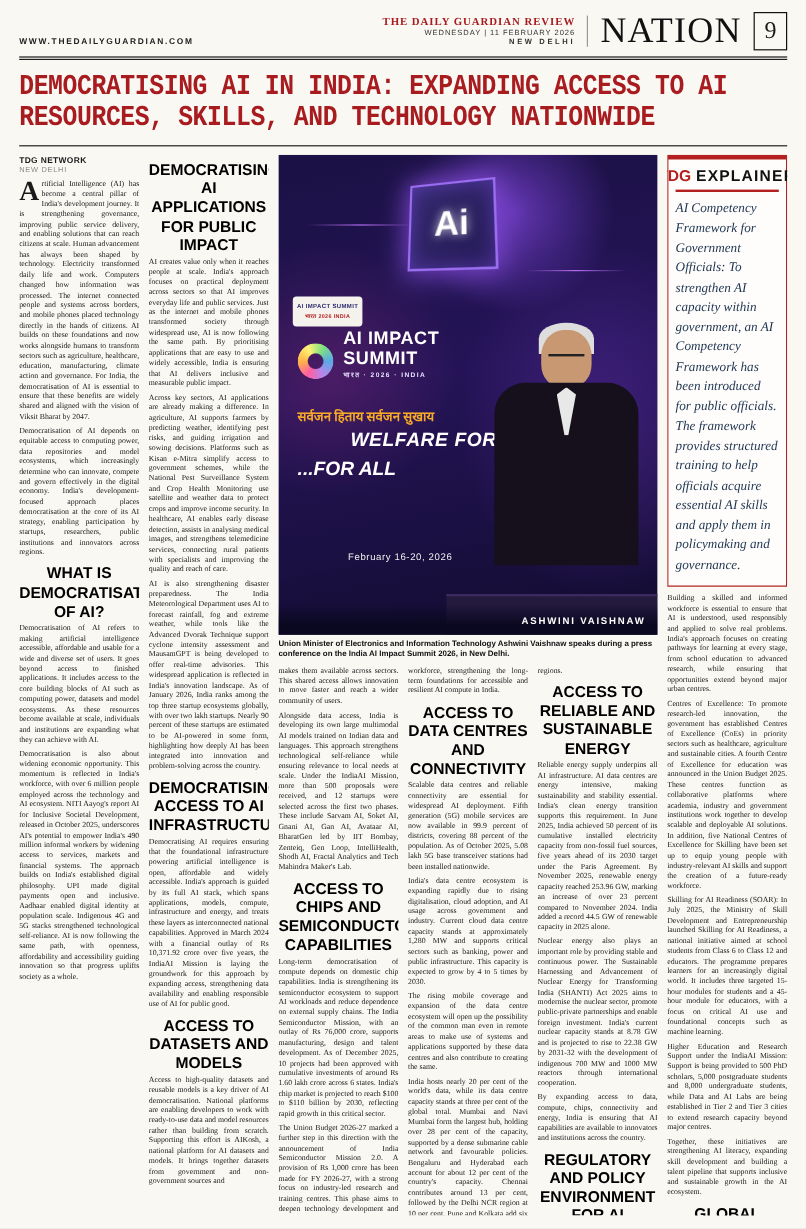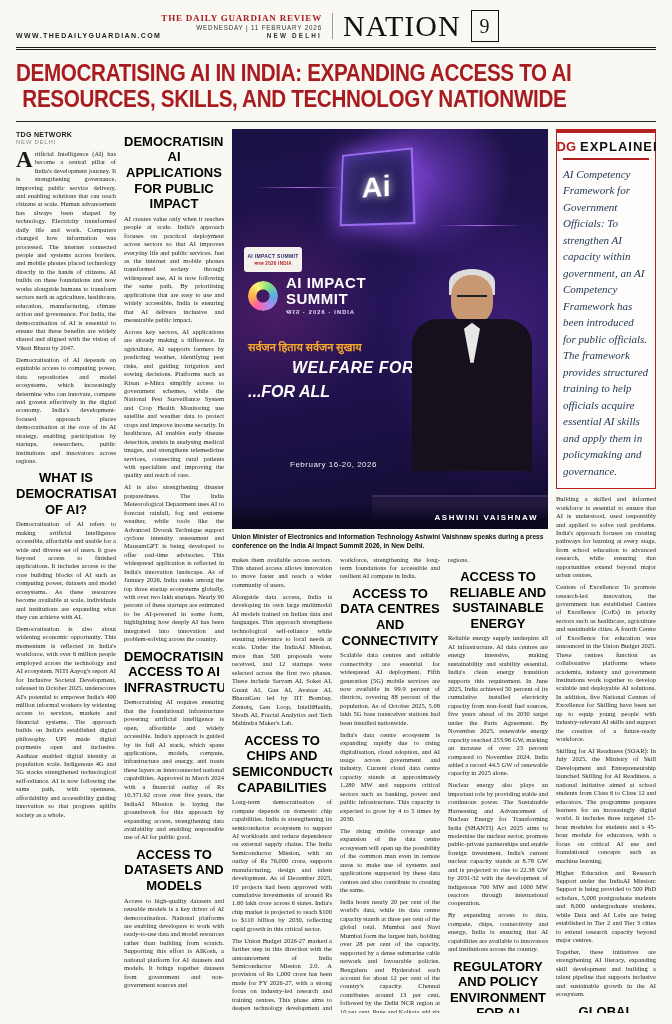--- a/index.html
+++ b/index.html
@@ -1,32 +1,32 @@
 <!DOCTYPE html>
 <html lang="en"><head>
 <meta charset="utf-8">
 <style>
   html,body{margin:0;padding:0;background:#d8d5cd;}
   .page{width:672px;height:1024px;box-sizing:border-box;background:#faf8f3;margin:0 auto;
         padding:8px 16px 10px;font-family:"Liberation Serif",serif;color:#1a1a1a;position:relative;overflow:hidden;}
 
   
-  .topbar{display:flex;align-items:flex-end;padding:2px 0 5px;border-bottom:3px double #1a1a1a;}
+  .topbar{display:flex;justify-content:space-between;align-items:flex-end;padding:2px 0 5px;border-bottom:3px double #1a1a1a;}
   .site{font-family:"Liberation Sans",sans-serif;font-size:7px;font-weight:bold;letter-spacing:1.4px;color:#222;padding-bottom:3px;}
   .mast-right{display:flex;align-items:center;gap:10px;}
   .mast-block{text-align:right;border-right:1px solid #999;padding-right:10px;}
   .mast-title{color:#a81c20;font-weight:bold;font-size:9px;letter-spacing:0.8px;}
   .mast-date{font-family:"Liberation Sans",sans-serif;font-size:6.3px;letter-spacing:0.8px;color:#333;margin-top:1px;}
   .mast-city{font-family:"Liberation Sans",sans-serif;font-size:6.3px;font-weight:bold;letter-spacing:2.2px;color:#333;margin-top:1px;}
   .section-name{font-size:30px;letter-spacing:1px;color:#111;line-height:1;}
   .page-num{width:26px;height:30px;border:1.5px solid #111;display:flex;align-items:center;justify-content:center;font-size:20px;}
 
   
   .headline{margin:6px 0 0;padding:4px 0 8px;border-bottom:1.5px solid #222;color:#a81c20;
-            font-family:Liberation Sans, sans-serif;font-weight:700;text-align:right;}
+            font-family:Liberation Mono, monospace;font-weight:700;}
   .hl-line{display:block;white-space:nowrap;font-size:24px;line-height:1.1;letter-spacing:-0.4px;
            transform:scaleX(0.86);transform-origin:0 50%;}
 
   
   .content{display:flex;gap:8px;margin-top:7px;height:884px;overflow:hidden;}
   .col{flex:0 0 100px;width:100px;overflow:hidden;}
   .mid{flex:0 0 316px;display:flex;flex-direction:column;overflow:hidden;}
   .below{display:flex;gap:8px;flex:1;overflow:hidden;}
   .below .col{flex:0 0 100px;}
 
@@ -57,21 +57,21 @@
         background:linear-gradient(135deg,#342a6e,#241a55);border:2px solid #9a6cf0;
         box-shadow:0 0 22px 4px rgba(160,90,255,.65), inset 0 0 18px rgba(130,80,240,.5);
         transform:perspective(260px) rotateX(14deg) rotateY(-16deg);}
   .cube span{color:#fff;font:bold 30px "Liberation Sans",sans-serif;text-shadow:0 0 8px rgba(255,255,255,.8);}
   .circuit{position:absolute;height:1px;background:linear-gradient(90deg,transparent,#b46cf0,transparent);}
   .c1{left:24px;top:58px;width:90px;} .c2{right:26px;top:96px;width:84px;}
   .badge{position:absolute;left:12px;top:118px;width:58px;height:25px;background:#f5f2ee;border-radius:3px;
          display:flex;flex-direction:column;align-items:center;justify-content:center;gap:1px;}
   .badge .b1{font:bold 5px "Liberation Sans",sans-serif;color:#2b2b6e;letter-spacing:.3px;}
   .badge .b2{font:bold 4.5px "Liberation Sans",sans-serif;color:#b3201f;letter-spacing:.3px;}
-  .summit{position:absolute;left:16px;top:146px;display:flex;gap:8px;align-items:center;}
+  .summit{position:absolute;left:16px;top:146px;display:flex;gap:8px;align-items:flex-end;}
   .swirl{width:30px;height:30px;border-radius:50%;
          background:conic-gradient(from 210deg,#ff5fa2,#ffb347,#fff275,#7ee081,#5aa9e6,#b388eb,#ff5fa2);
          -webkit-mask:radial-gradient(circle at 50% 50%, transparent 0 6px, #000 7px);
          mask:radial-gradient(circle at 50% 50%, transparent 0 6px, #000 7px);}
   .summit-text div{color:#fff;font-family:"Liberation Sans",sans-serif;font-weight:bold;}
   .summit-text .t1,.summit-text .t2{font-size:15px;letter-spacing:.5px;line-height:1.05;}
   .summit-text .t3{font-size:5.5px;letter-spacing:1.2px;color:#e8e4ff;margin-top:2px;}
   .hindi{position:absolute;left:16px;top:210px;color:#f7a928;font-weight:bold;font-size:11px;}
   .welfare{position:absolute;left:28px;top:230px;color:#fff;font:italic bold 16px "Liberation Sans",sans-serif;letter-spacing:.5px;margin-left:32px;}
   .forall{position:absolute;left:16px;top:254px;color:#fff;font:italic bold 16px "Liberation Sans",sans-serif;}

